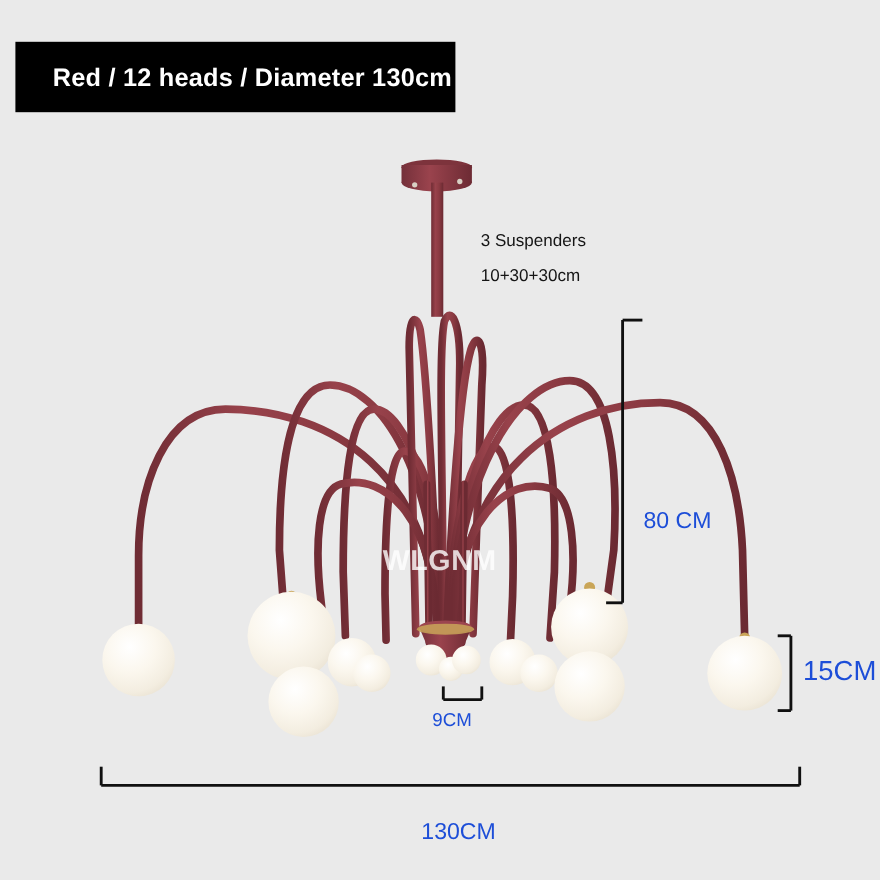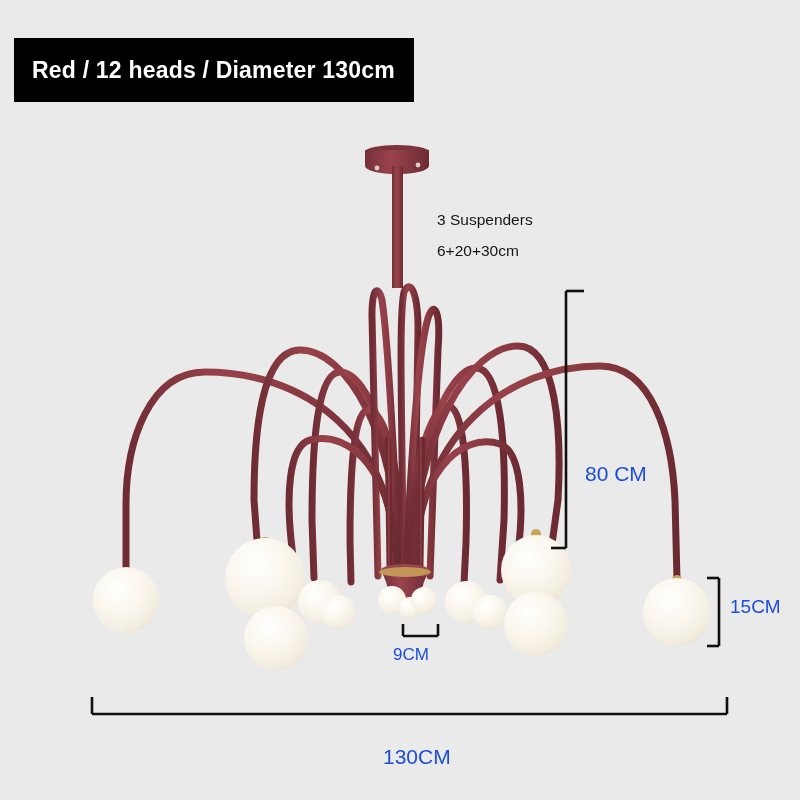--- a/index.html
+++ b/index.html
@@ -25,21 +25,21 @@
     height: 64px;
     background: #000000;
     display: flex;
     align-items: center;
   }
   #banner-text {
     color: #ffffff;
     font-size: 23px;
     font-weight: bold;
     letter-spacing: 0.2px;
-    padding-left: 18px;
+    padding-left: 34px;
     white-space: nowrap;
   }
 
   
   #suspender-note {
     position: absolute;
     left: 437px;
     top: 160px;
     color: #151515;
     font-size: 15.5px;
@@ -75,21 +75,21 @@
     white-space: nowrap;
   }
   #label-80 {
     left: 585px;
     top: 462px;
     font-size: 21px;
   }
   #label-15 {
     left: 730px;
     top: 596px;
-    font-size: 19px;
+    font-size: 25px;
   }
   #label-9 {
     left: 393px;
     top: 645px;
     font-size: 17px;
   }
   #label-130 {
     left: 383px;
     top: 745px;
     font-size: 21px;
@@ -230,22 +230,23 @@
       </g>
     </g>
   </svg>
 
   <div id="banner">
     <span id="banner-text">Red / 12 heads / Diameter 130cm</span>
   </div>
 
   <div id="suspender-note">
     <div>3 Suspenders</div>
-    <div>6+20+30cm</div>
+    <div>10+30+30cm</div>
   </div>
 
+  <div id="watermark">WLGNM</div>
 
   <div class="dim-label" id="label-80">80 CM</div>
   <div class="dim-label" id="label-15">15CM</div>
   <div class="dim-label" id="label-9">9CM</div>
   <div class="dim-label" id="label-130">130CM</div>
 
 </div>
 
 </body></html>

